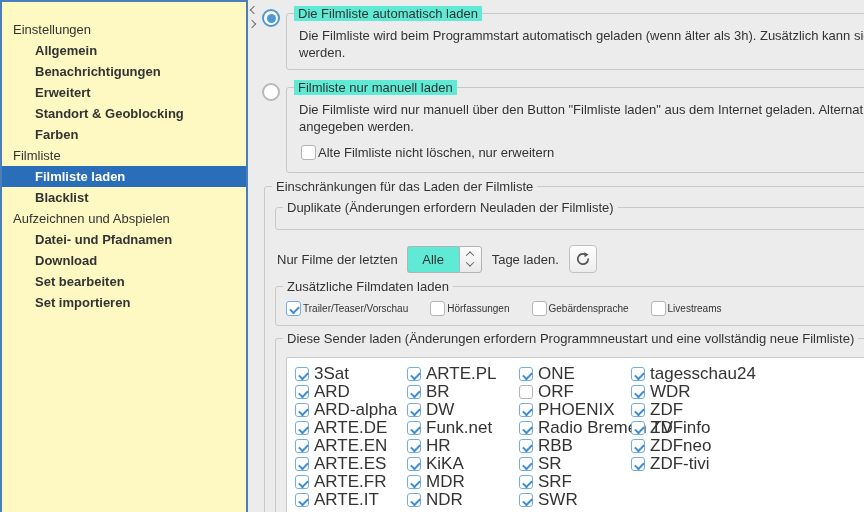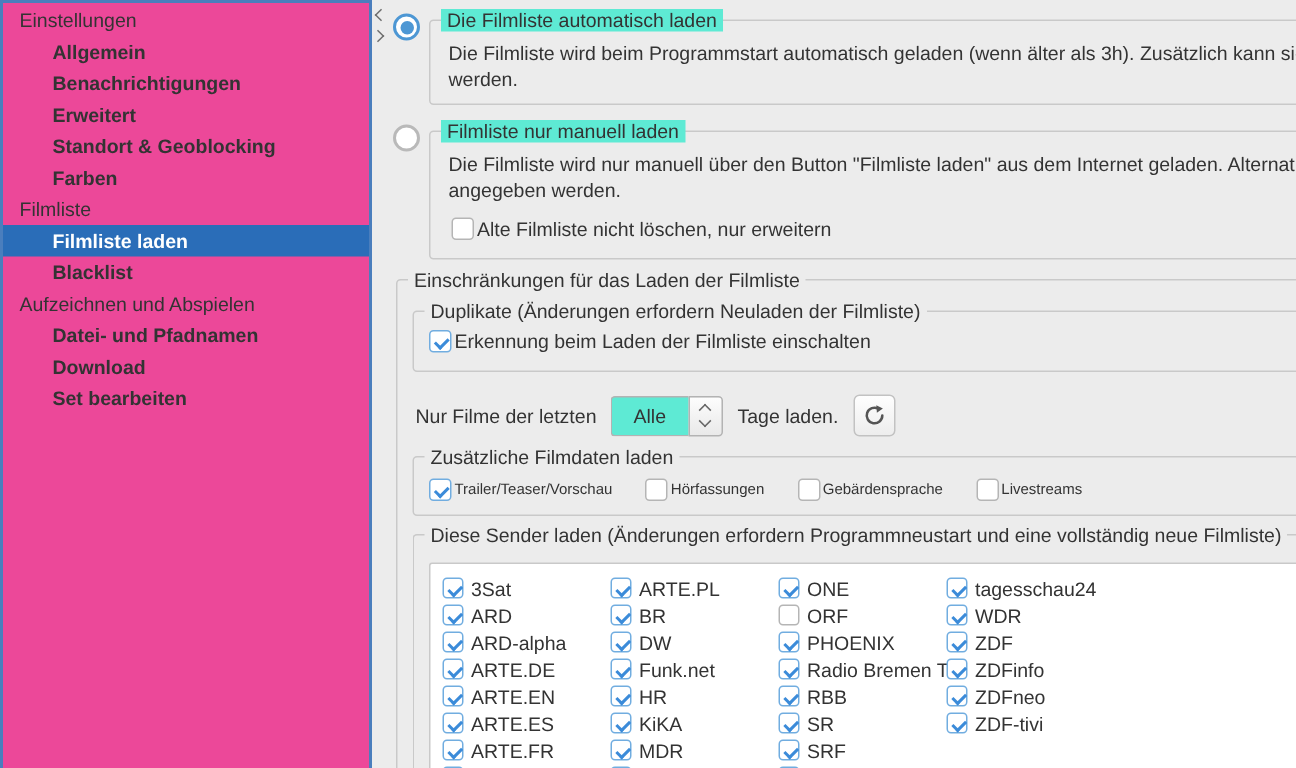--- a/index.html
+++ b/index.html
@@ -10,24 +10,24 @@
     font-family: "Liberation Sans", sans-serif;
     font-size: 13px;
     color: #333;
     cursor: default;
   }
 
   
   .sidebar {
     position: absolute; left: 0; top: 0;
     width: 248px; height: 512px;
-    background: #ec4899;
+    background: #fef9c3;
     border: 2px solid #4a7ebd;
     border-bottom: none;
-    padding-top: 1px;
+    padding-top: 17px;
     overflow: hidden;
   }
   .tree-item { height: 21px; line-height: 21px; padding-left: 11px; white-space: nowrap; }
   .tree-item.lvl1 { padding-left: 33px; font-weight: bold; }
   .tree-item.selected { background: #2a6db8; color: #fff; }
 
   
   .divider { position: absolute; left: 248px; top: 0; width: 10px; height: 512px; }
   .chev { position: absolute; width: 6px; height: 6px; border-left: 1.5px solid #6e6e6e; border-bottom: 1.5px solid #6e6e6e; }
   .chev.left  { left: 3px; top: 7px;  transform: rotate(45deg); }
@@ -46,21 +46,21 @@
   .fieldset > .legend { position: absolute; top: -8px; left: 7px; background: #5eead4; padding: 0 4px; white-space: nowrap; }
 
   .desc-line { line-height: 17px; white-space: nowrap; }
 
   .cb { display: inline-flex; align-items: center; gap: 2px; white-space: nowrap; }
   .box { flex: none; width: 15px; height: 15px; border: 1px solid #b5b5b5; border-radius: 3px; background: #fff; position: relative; }
   .box.checked { border-color: #71ade0; }
   .box.checked::after { content:''; position: absolute; left: 2.5px; top: 3.5px; width: 7px; height: 4px;
                         border-left: 2px solid #3b8bd9; border-bottom: 2px solid #3b8bd9; transform: rotate(-45deg); }
   .cb.small .box { width: 14px; height: 14px; }
-  .cb.small { font-size: 13px; gap: 5px; }
+  .cb.small { font-size: 17px; gap: 5px; }
 
   .opt2-cb { margin: 10px 0 4px 2px; }
 
   
   .restrict { position: relative; border: 1px solid #c9c9c9; border-radius: 3px; margin: 13px 0 0 4px; padding: 10px 10px 20px 10px; }
   .restrict > .legend, .sub > .legend { position: absolute; top: -8px; left: 7px; background: #ececec; padding: 0 4px; white-space: nowrap; }
   .sub { position: relative; border: 1px solid #c9c9c9; border-radius: 3px; padding: 12px 10px 9px 10px; }
   .sub.dup { margin-top: 10px; }
 
   .days-row { display: flex; align-items: center; margin: 15px 0 4px 2px; }
@@ -99,20 +99,21 @@
       <div class="tree-item lvl1">Erweitert</div>
       <div class="tree-item lvl1">Standort &amp; Geoblocking</div>
       <div class="tree-item lvl1">Farben</div>
       <div class="tree-item lvl0">Filmliste</div>
       <div class="tree-item lvl1 selected">Filmliste laden</div>
       <div class="tree-item lvl1">Blacklist</div>
       <div class="tree-item lvl0">Aufzeichnen und Abspielen</div>
       <div class="tree-item lvl1">Datei- und Pfadnamen</div>
       <div class="tree-item lvl1">Download</div>
       <div class="tree-item lvl1">Set bearbeiten</div>
+      <div class="tree-item lvl1">Set importieren</div>
     </div>
 </div>
 
 <div class="divider">
   <span class="chev left"></span>
   <span class="chev right"></span>
 </div>
 
 <div class="main">
 
@@ -136,24 +137,20 @@
         <span>Alte Filmliste nicht löschen, nur erweitern</span>
       </label>
     </div>
   </div>
 
   <div class="restrict">
     <span class="legend">Einschränkungen für das Laden der Filmliste</span>
 
     <div class="sub dup">
       <span class="legend">Duplikate (Änderungen erfordern Neuladen der Filmliste)</span>
-      <label class="cb">
-        <span class="box checked"></span>
-        <span>Erkennung beim Laden der Filmliste einschalten</span>
-      </label>
     </div>
 
     <div class="days-row">
       <span class="days-prefix">Nur Filme der letzten</span>
       <div class="spinner">
         <div class="spin-text">Alle</div>
         <div class="spin-arrows">
           <span class="sarr up"></span>
           <span class="sarr down"></span>
         </div>

